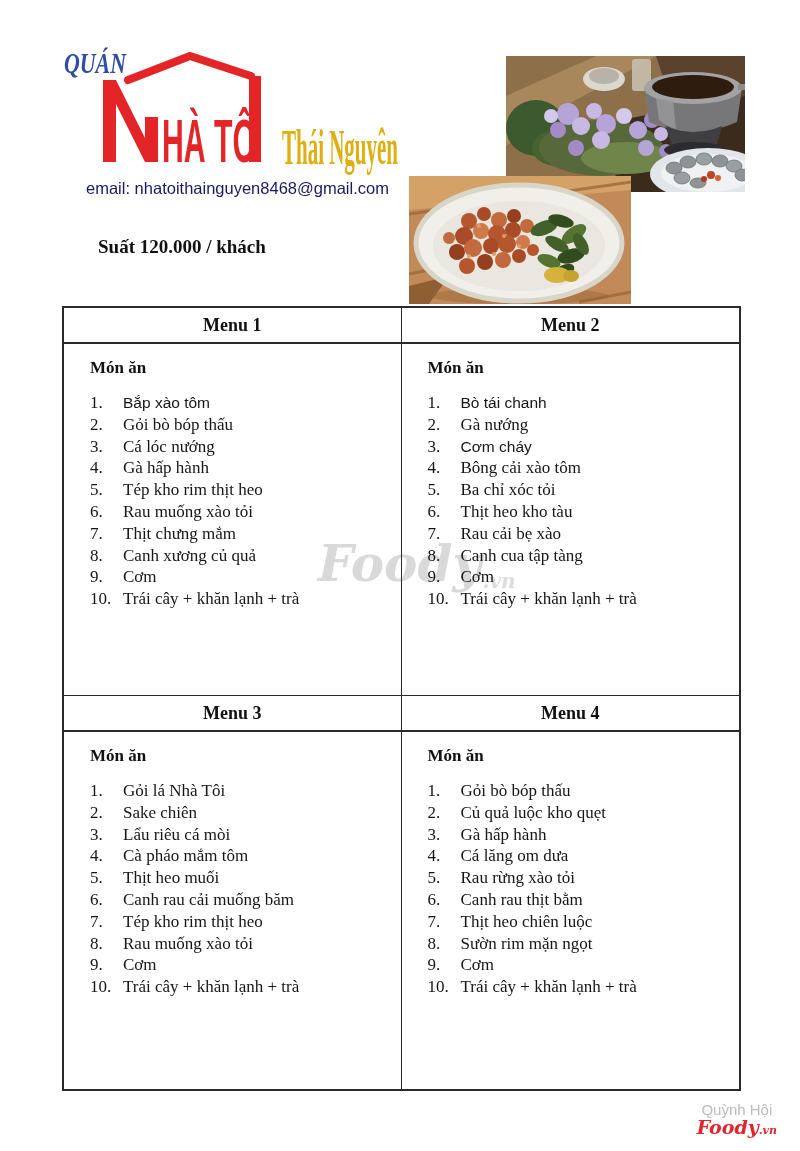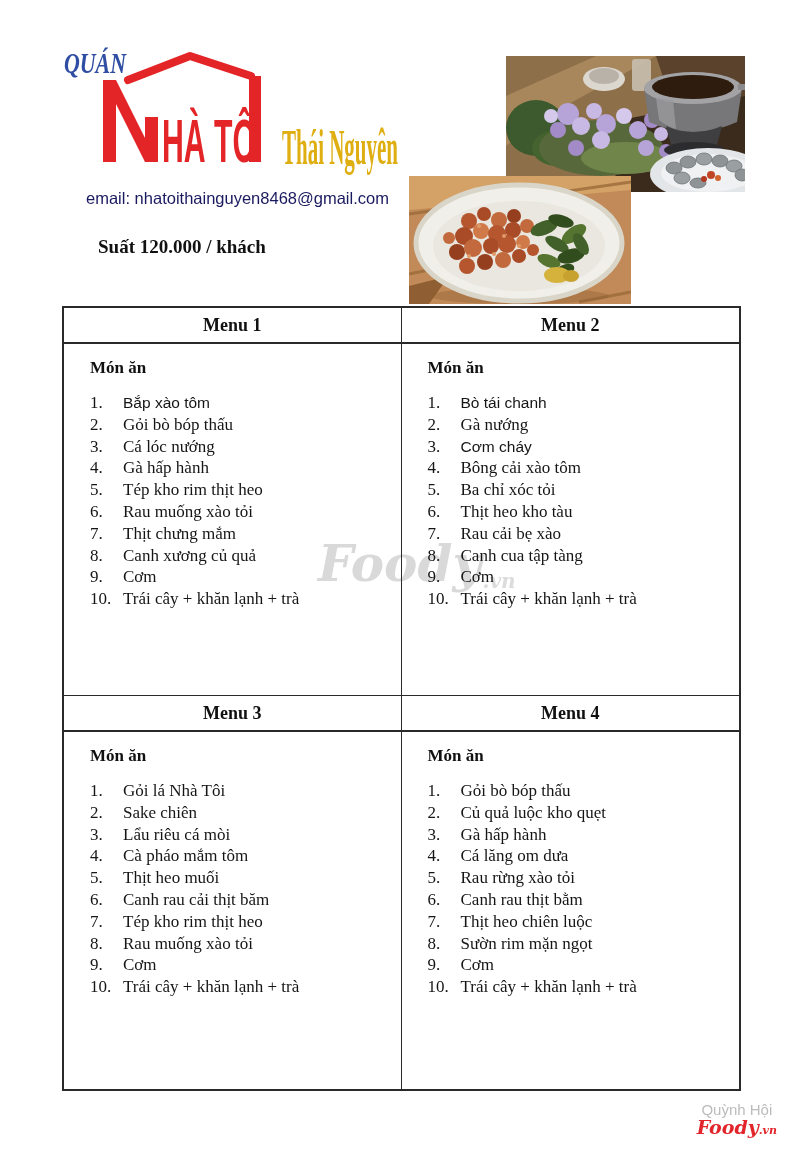--- a/index.html
+++ b/index.html
@@ -10,21 +10,21 @@
 
   
   .logo { position:absolute; left:50px; top:40px; width:360px; height:170px; }
 
   
   .contact { position:absolute; left:86px; top:175px; font-family:"Liberation Sans", sans-serif; }
   .addr-line { color:#3e3ec0; font-weight:bold; font-size:13.5px; padding-left:19px; letter-spacing:0.2px; }
   .phone-line { margin-top:1px; padding-left:18px; display:flex; align-items:baseline; }
   .phone-label { color:#3e3ec0; font-weight:bold; font-size:13.5px; }
   .phone-number { color:#0e0e0e; font-weight:bold; font-size:18px; margin-left:10px; letter-spacing:0.6px; }
-  .email-line { margin-top:14px; color:#1a1a60; font-size:16.5px; }
+  .email-line { margin-top:4px; color:#1a1a60; font-size:16.5px; }
 
   
   .price-note { position:absolute; left:83px; top:236px; font-weight:bold; font-size:19px; color:#111;margin-left:15px; }
 
   
   .photo1 { position:absolute; left:506px; top:56px; width:239px; height:136px; z-index:2; }
   .photo2 { position:absolute; left:409px; top:176px; width:222px; height:128px; z-index:3; }
   .photo1 svg, .photo2 svg { display:block; width:100%; height:100%; }
 
   
@@ -326,21 +326,21 @@
             <div class="menu-item">
               <span class="num">4.</span>
               <span class="txt">Cà pháo mắm tôm</span>
             </div>
             <div class="menu-item">
               <span class="num">5.</span>
               <span class="txt">Thịt heo muối</span>
             </div>
             <div class="menu-item">
               <span class="num">6.</span>
-              <span class="txt">Canh rau cải thịt băm</span>
+              <span class="txt">Canh rau cải muống băm</span>
             </div>
             <div class="menu-item">
               <span class="num">7.</span>
               <span class="txt">Tép kho rim thịt heo</span>
             </div>
             <div class="menu-item">
               <span class="num">8.</span>
               <span class="txt">Rau muống xào tỏi</span>
             </div>
             <div class="menu-item">

